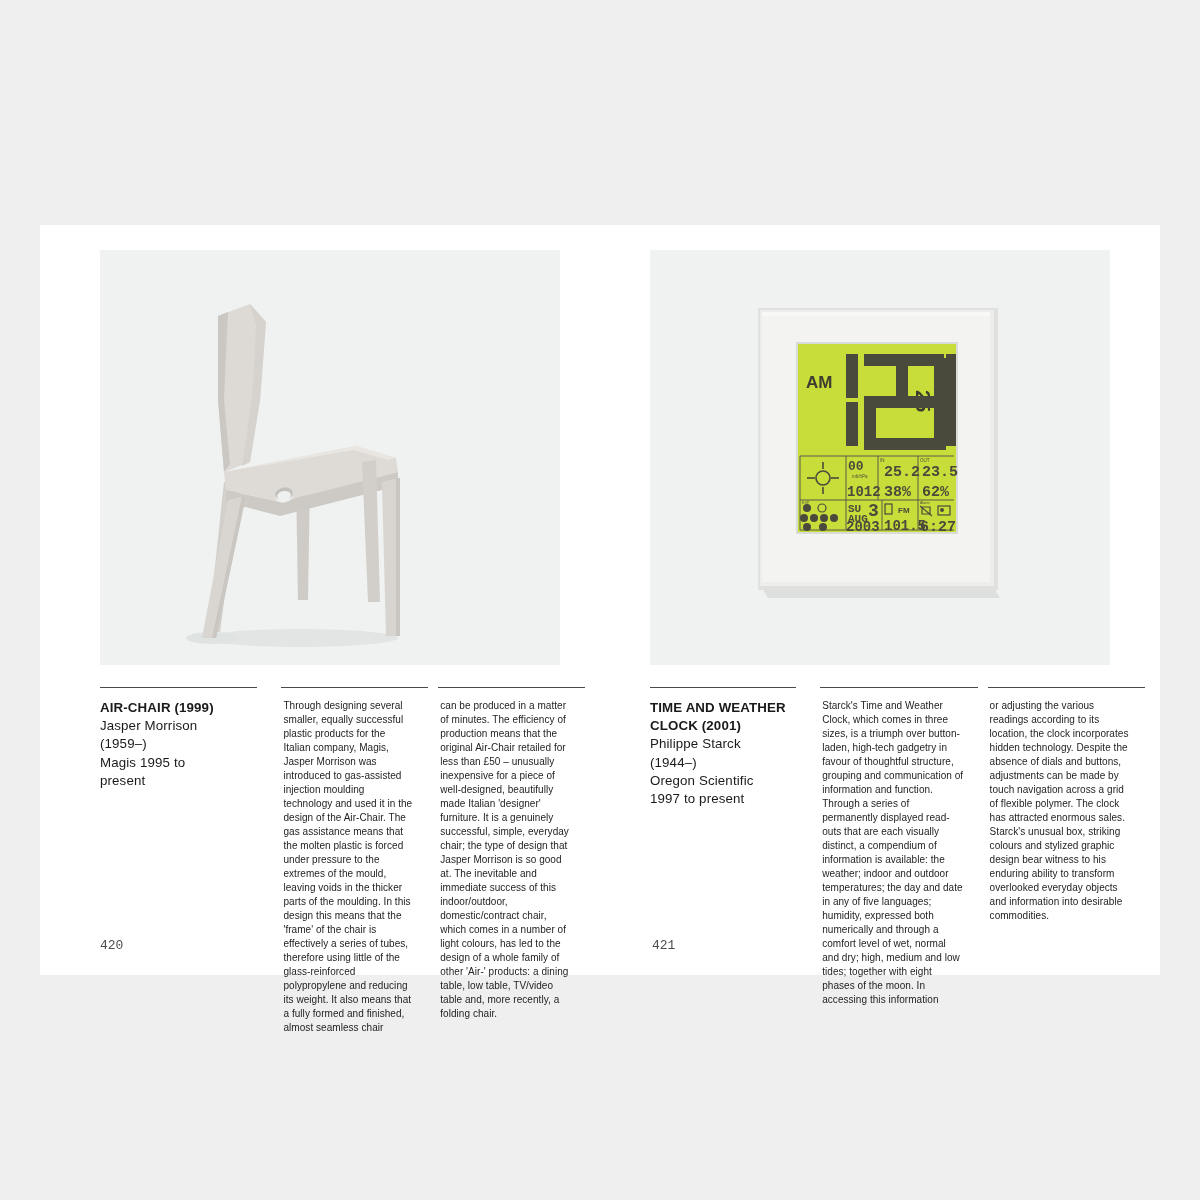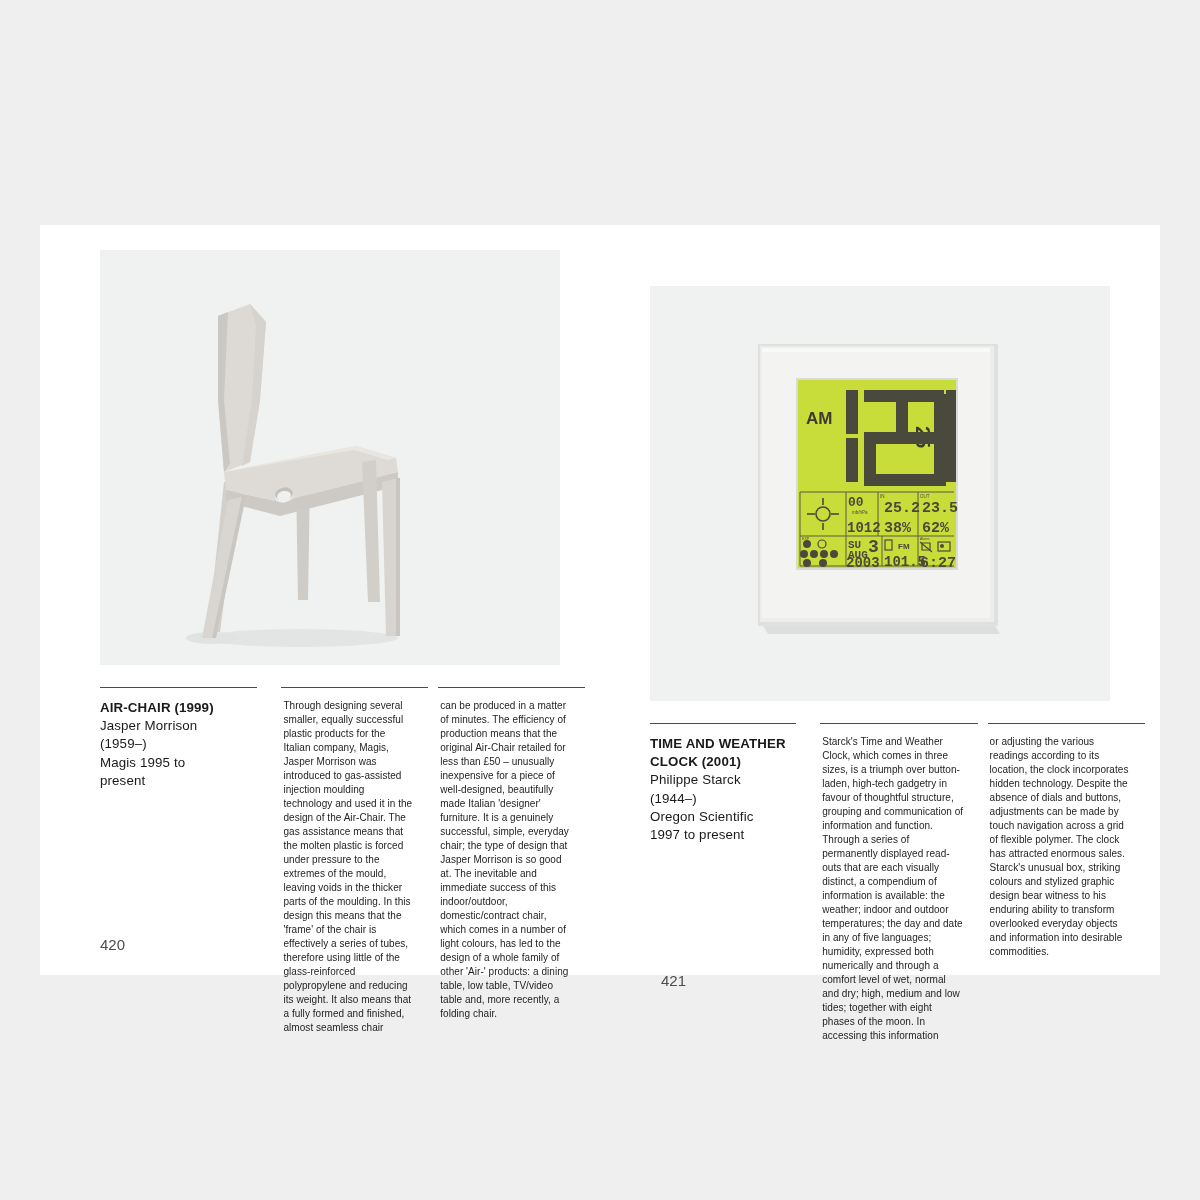--- a/index.html
+++ b/index.html
@@ -21,21 +21,21 @@
     height: 750px;
     background: #ffffff;
     display: flex;
   }
 
   .page {
     position: relative;
     height: 100%;
   }
   .page-left  { width: 565px; }
-  .page-right { width: 555px; margin-top: 36px; }
+  .page-right { width: 555px; }
 
   
   .plate {
     position: absolute;
     background: #eff2f1;
     overflow: hidden;
   }
   #plate-left  { left: 60px;  top: 25px; width: 460px; height: 415px; }
   #plate-right { left: 45px;  top: 25px; width: 460px; height: 415px; }
 
@@ -95,25 +95,26 @@
     font-size: 10px;
     line-height: 14px;
     color: #232323;
     padding-right: 14px;
     letter-spacing: 0.005em;
   }
 
   .folio {
     position: absolute;
     bottom: 22px;
-    font-size: 15px;
+    font-size: 13px;
     color: #4d4d4d;
+    font-family: Liberation Mono, monospace;
   }
   #folio-left  { left: 60px; }
-  #folio-right { left: 56px; }
+  #folio-right { left: 47px; }
 </style>
 </head>
 <body>
 
 <div id="spread">
 
   <div class="page page-left">
 
     <div class="plate" id="plate-left">
       <svg id="chair-figure" viewBox="0 0 460 415">

